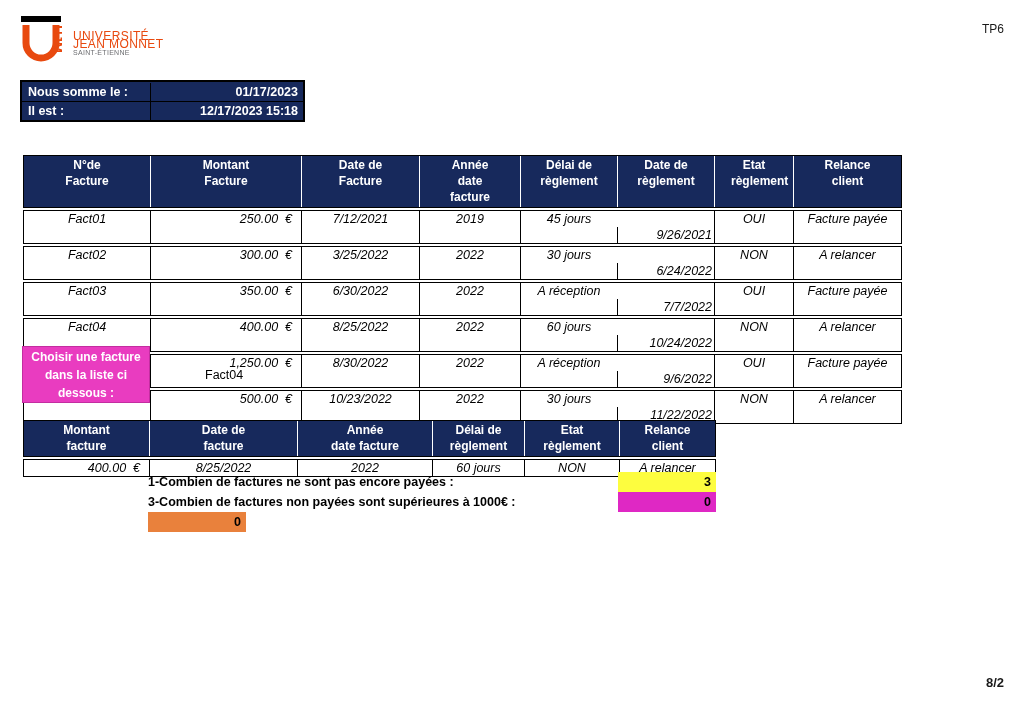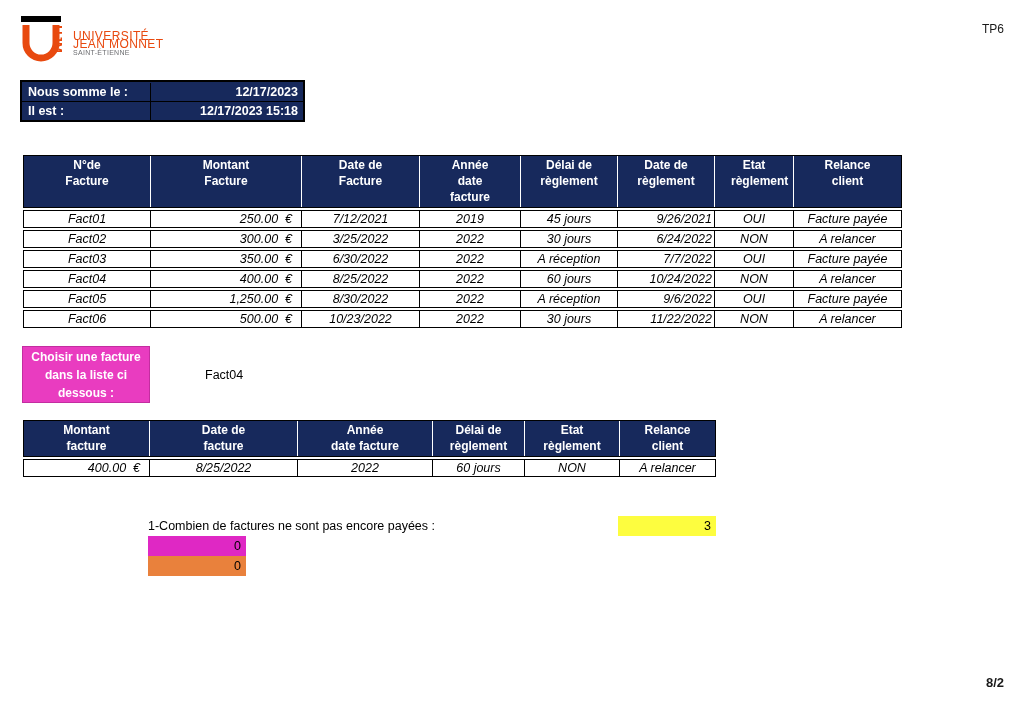--- a/index.html
+++ b/index.html
@@ -37,34 +37,34 @@
   .xl-hrow { display:flex; border:1.8px solid #000; background:var(--header_bg); }
   .xl-hcell { color:#fff; font-weight:bold; font-size:12px; line-height:16px; text-align:center;
               white-space:pre-line; padding:1px 16px 2px; }
   .xl-hcell + .xl-hcell { border-left:1px solid #fff; }
   .xl-row { display:flex; border:1.6px solid #000; margin-top:2px; background:#fff; }
   .xl-cell { font-size:12.5px; line-height:16px; white-space:pre; padding:0 2px; overflow:hidden;font-style:italic; }
   .xl-cell + .xl-cell { border-left:1.6px solid #000; }
   .al-c { text-align:center; }
   .al-r { text-align:right; }
   .pad-r { padding-right:9px; }
-  .pad-r2 { padding-right:2px; }
+  .pad-r2 { padding-right:2px;margin-top:16px; }
 
   #invoice-table { left:23px; top:155px; }
   #detail-table  { left:23px; top:420px; }
 
   
   .picker-box { position:absolute; left:22px; top:346px; width:128px; height:57px;
     background:var(--pink); border:1px solid #c32da0;
     color:#fff; font-size:12px; font-weight:bold; text-align:center;
     display:flex; align-items:center; justify-content:center; line-height:18px; padding:0 4px; }
   .selected-facture { position:absolute; left:205px; top:368px; font-size:12.5px; color:#000; }
 
   
-  .questions { position:absolute; left:148px; top:516px; width:568px; }
+  .questions { position:absolute; left:148px; top:472px; width:568px;font-weight:bold; }
   .q-row { display:flex; height:20px; }
   .q-label { width:470px; font-size:12.5px; line-height:20px; }
   .q-answer { width:98px; font-size:12.5px; line-height:20px; text-align:right; padding-right:5px; }
 </style>
 </head>
 <body>
 
 <div class="page">
 
   <div class="tp-label">TP6</div>
@@ -80,21 +80,21 @@
     <span class="logo-text">
       <span class="l1">UNIVERSITÉ</span>
       <span class="l2">JEAN MONNET</span>
       <span class="l3">SAINT-ÉTIENNE</span>
     </span>
   </div>
 
   <div class="dt-panel">
     <div class="dt-row">
       <div class="dt-label">Nous somme le :</div>
-      <div class="dt-value">12/17/2023</div>
+      <div class="dt-value">01/17/2023</div>
     </div>
     <div class="dt-row">
       <div class="dt-label">Il est :</div>
       <div class="dt-value">12/17/2023 15:18</div>
     </div>
   </div>
 
   <div class="xl-table" id="invoice-table">
     <div class="xl-hrow">
       <div class="xl-hcell" style="width:126px">N°de
@@ -204,20 +204,21 @@
       <div class="xl-cell al-c" style="width:96px">A relancer</div>
     </div>
   </div>
 
   <div class="questions">
     <div class="q-row">
       <div class="q-label">1-Combien de factures ne sont pas encore payées :</div>
       <div class="q-answer" style="background-color: rgb(253, 253, 63);">3</div>
     </div>
     <div class="q-row">
+      <div class="q-label">3-Combien de factures non payées sont supérieures à 1000€ :</div>
       <div class="q-answer" style="background-color: rgb(223, 40, 196);">0</div>
     </div>
     <div class="q-row">
       <div class="q-answer" style="background-color: rgb(233, 129, 60);">0</div>
     </div>
   </div>
 
   <div class="page-number">8/2</div>
 
 </div>

